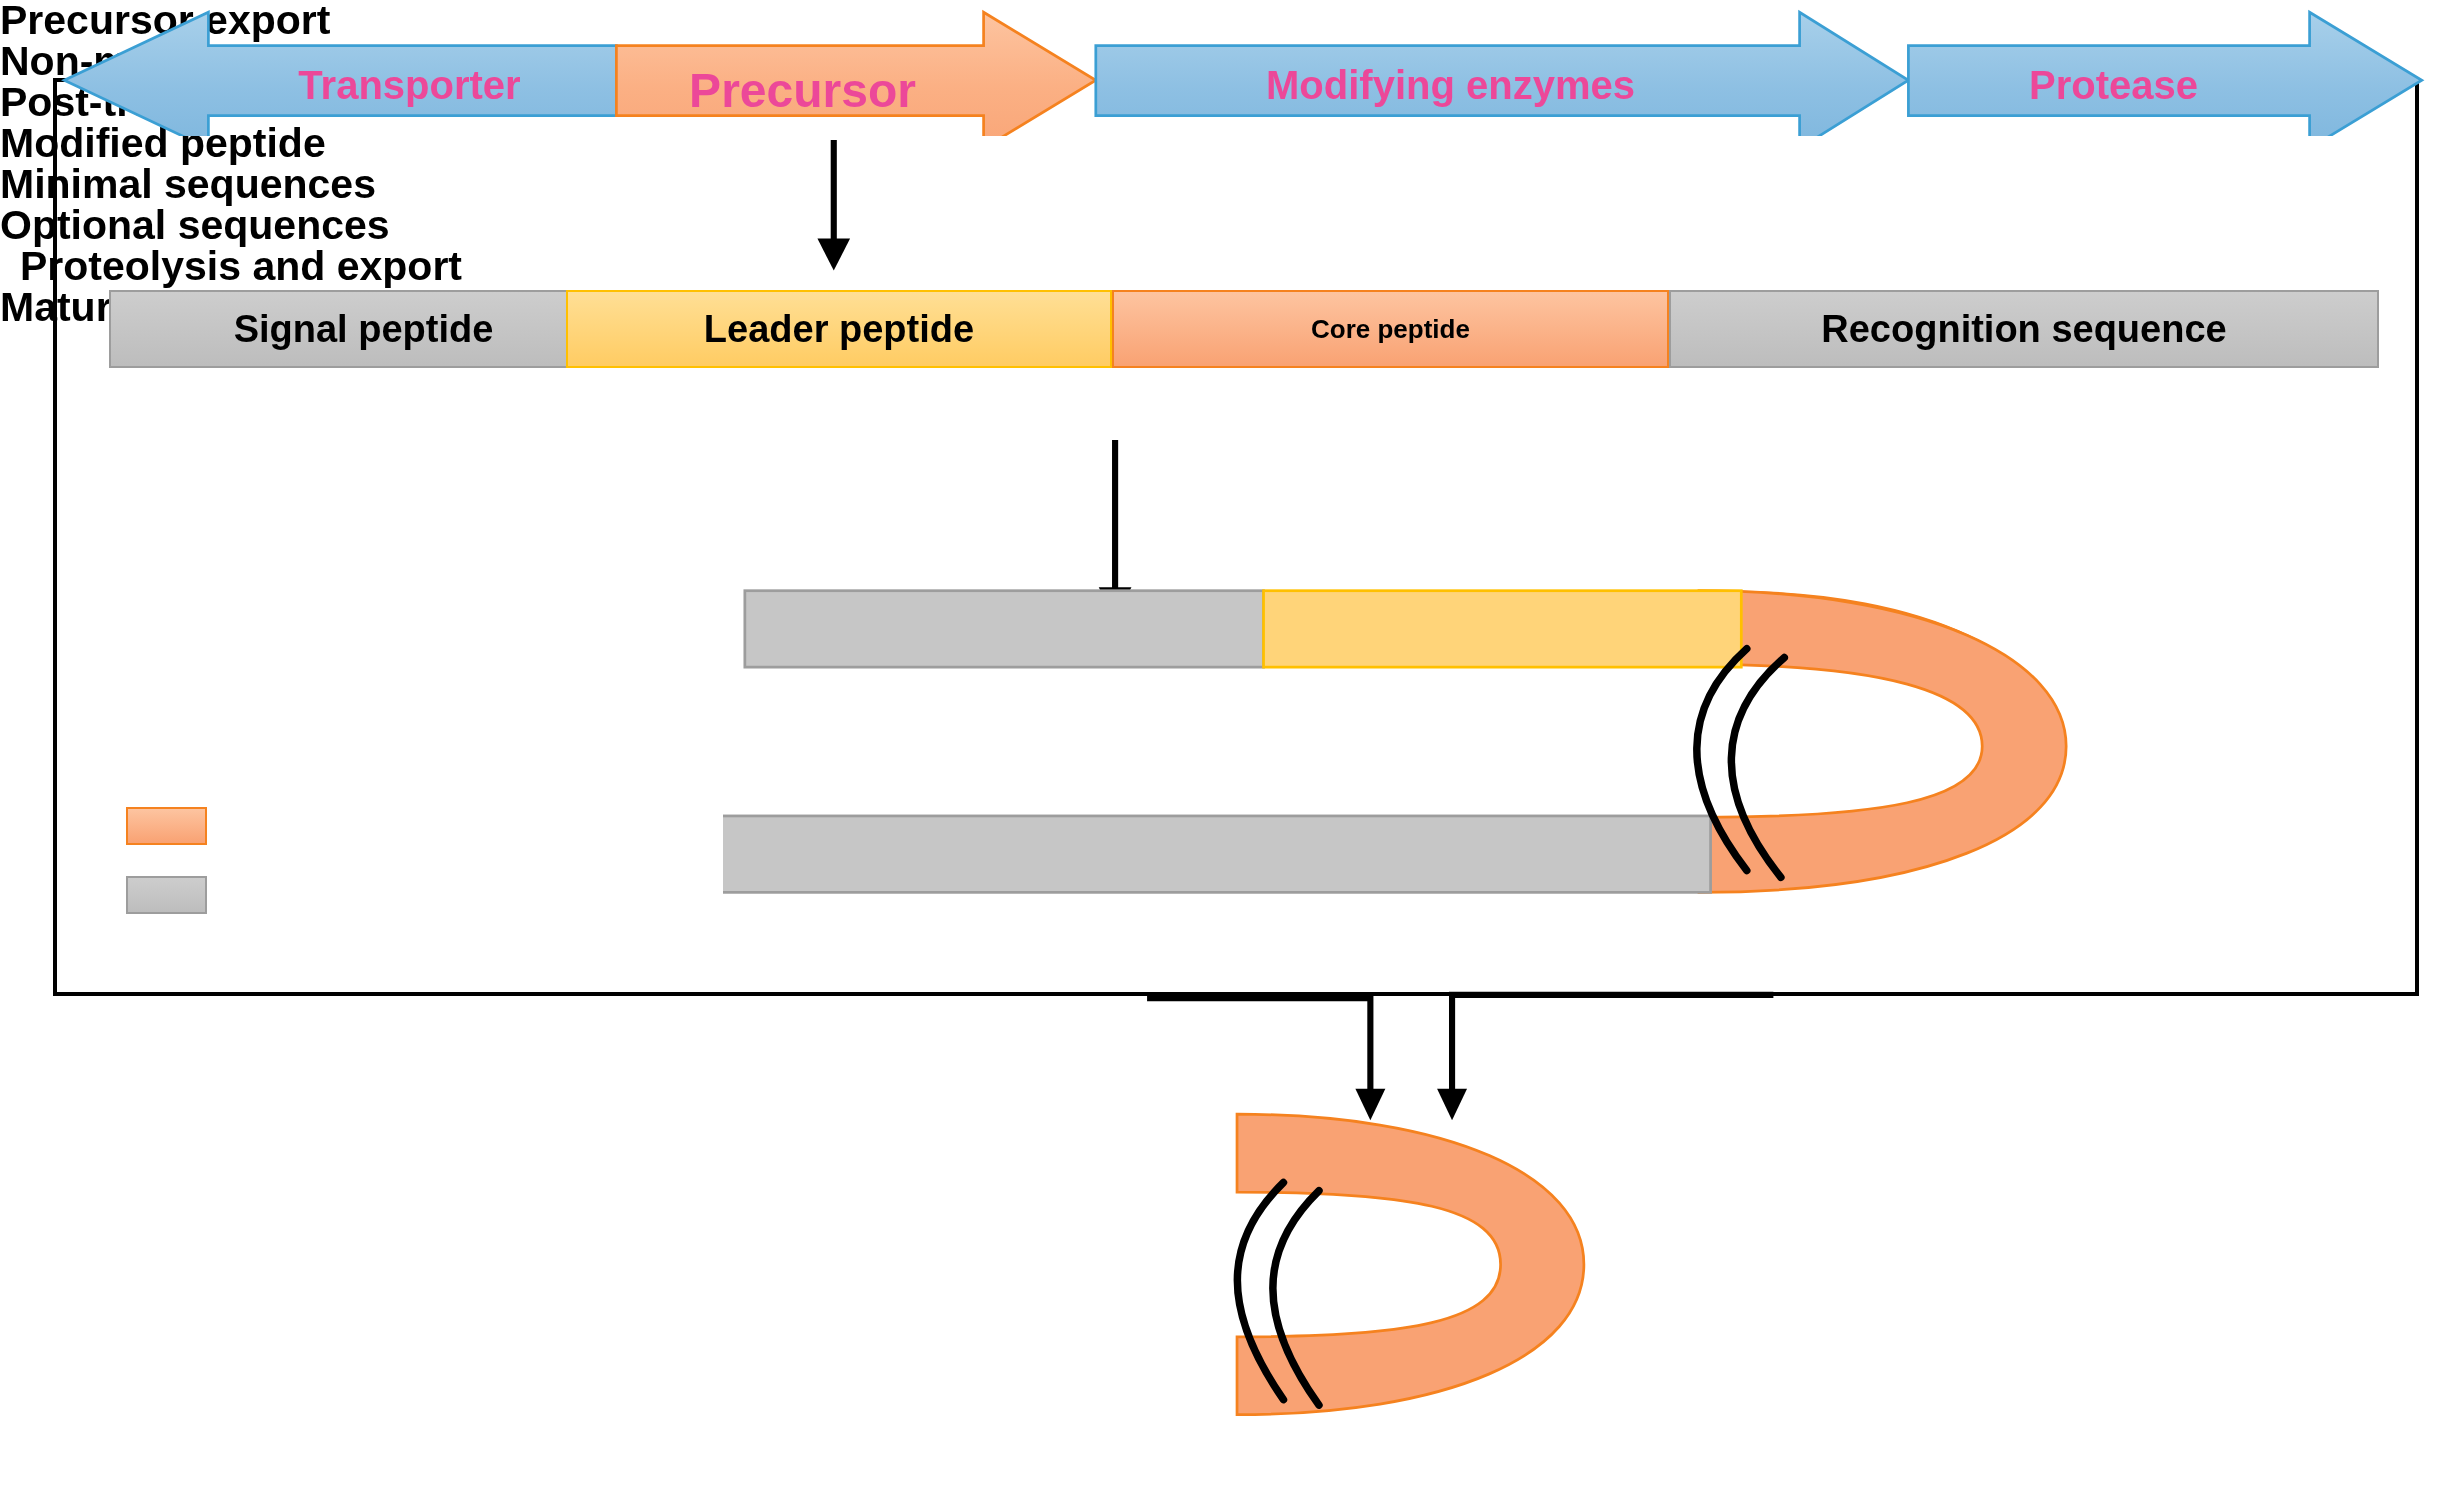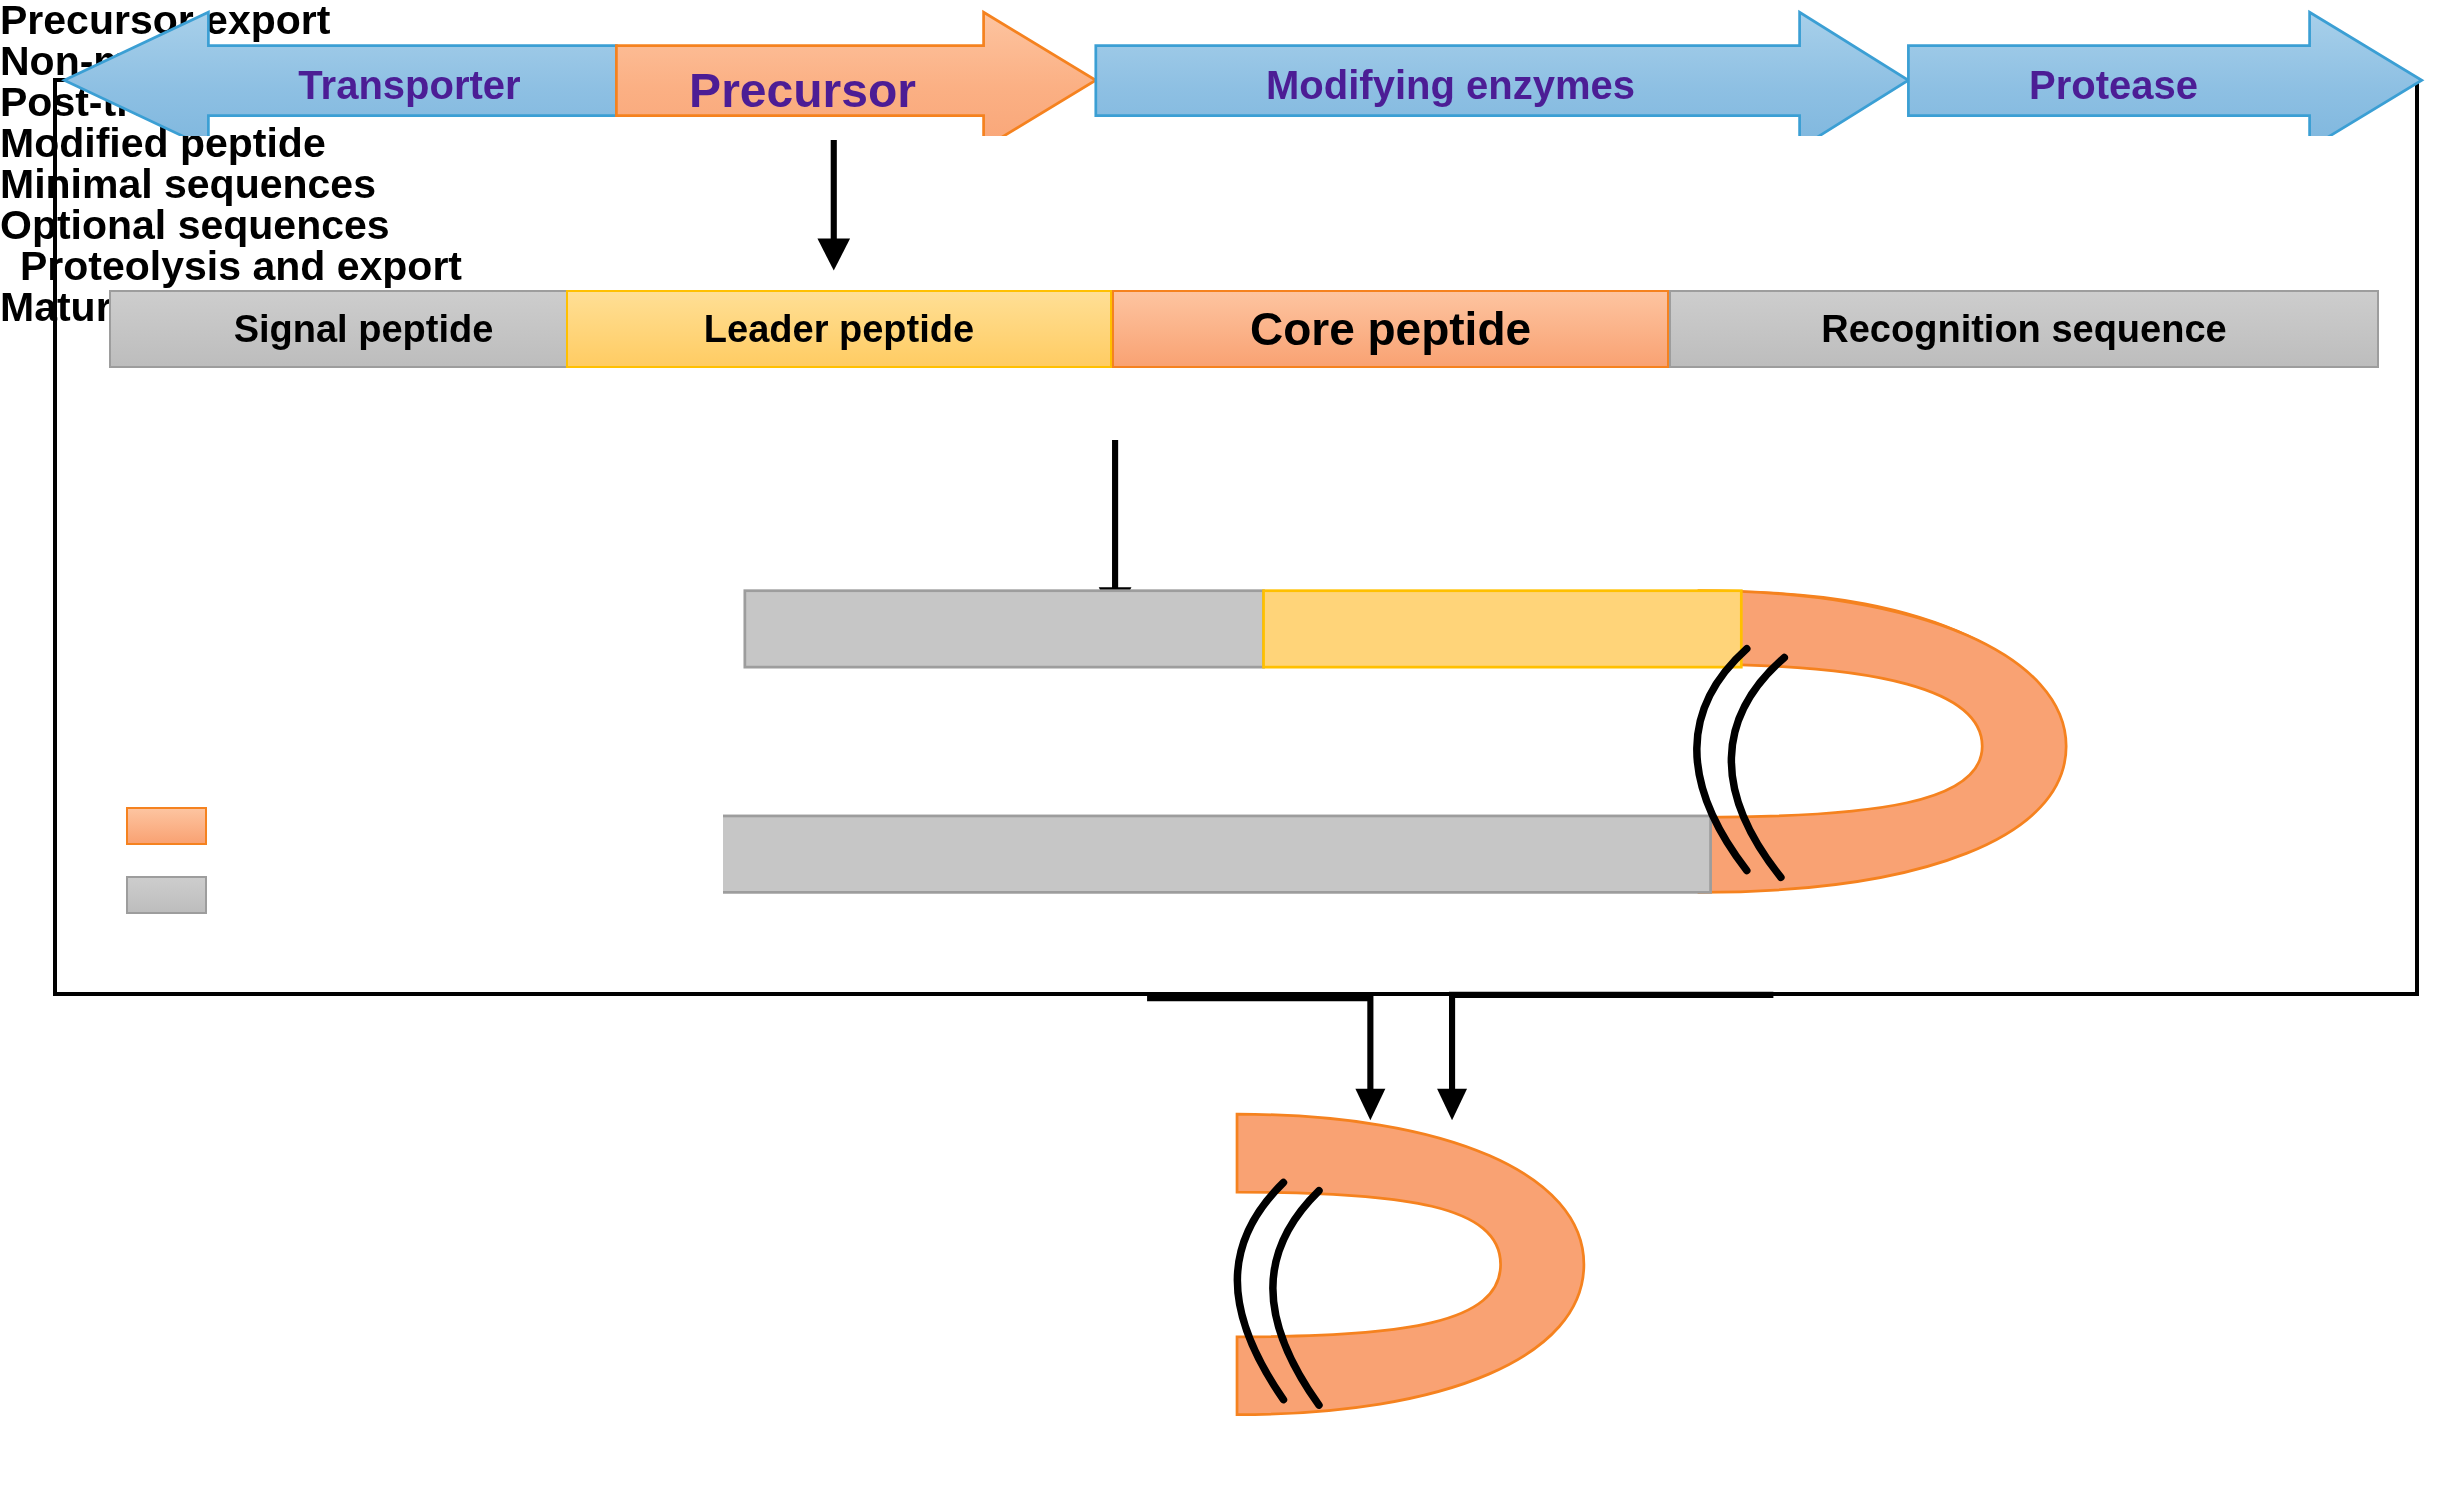--- a/index.html
+++ b/index.html
@@ -20,21 +20,21 @@
     font-weight: bold;
     color: #000000;
     white-space: nowrap;
     line-height: 1;
   }
   .gene-arrow-label {
     position: absolute;
     left: 0; right: 0;
     text-align: center;
     font-weight: bold;
-    color: #4c1d95;
+    color: #ec4899;
     white-space: nowrap;
   }
   
   .seg {
     position: absolute;
     box-sizing: border-box;
     display: flex;
     align-items: center;
     justify-content: center;
     font-weight: bold;
@@ -95,21 +95,21 @@
 
   <div class="seg" style="left:109px; top:290px; width:509px; height:78px;
               background:linear-gradient(#cdcdcd,#bdbdbd); border:2.7px solid #9d9d9d; font-size:38px;">
     <span>Signal peptide</span>
   </div>
   <div class="seg" style="left:566px; top:290px; width:546px; height:78px;
               background:linear-gradient(#ffdf95,#ffcc63); border:2.7px solid #ffc000; font-size:38px;">
     <span>Leader peptide</span>
   </div>
   <div class="seg" style="left:1112px; top:290px; width:557px; height:78px;
-              background:linear-gradient(#fdc4a0,#f9a273); border:2.7px solid #f5821f; font-size:46px;">
+              background:linear-gradient(#fdc4a0,#f9a273); border:2.7px solid #f5821f; font-size:26px;">
     <span>Core peptide</span>
   </div>
   <div class="seg" style="left:1669px; top:290px; width:710px; height:78px;
               background:linear-gradient(#cdcdcd,#bdbdbd); border:2.7px solid #9d9d9d; font-size:38px;">
     <span>Recognition sequence</span>
   </div>
 
   <div class="lbl" style="left:827px; top:386px; font-size:41px;">Non-modified peptide</div>
 
   <svg class="abs" style="left:1085px; top:440px; width:82px; height:184px;" viewBox="0 0 120 270">

